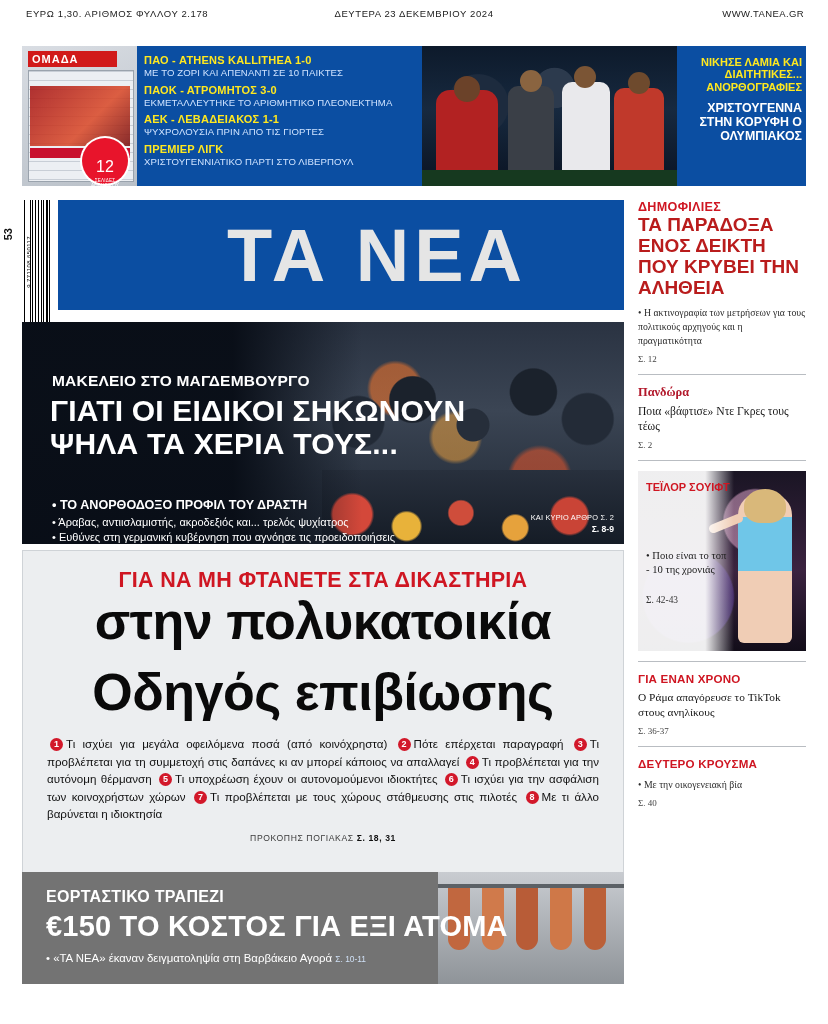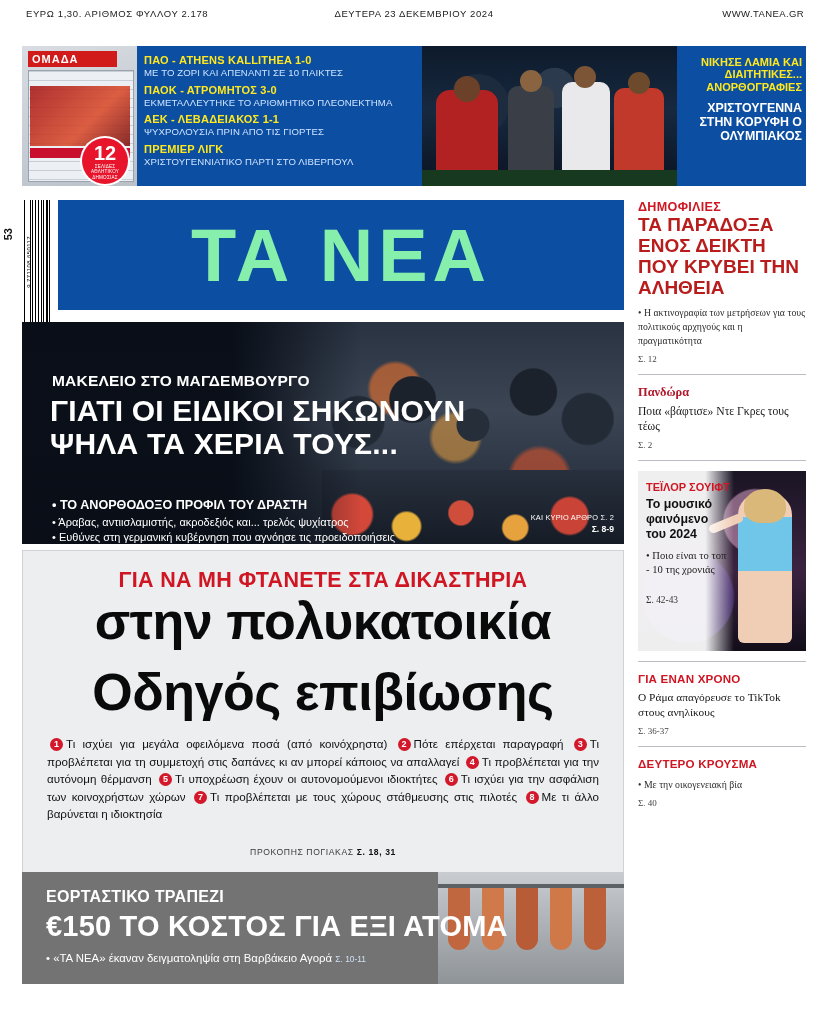--- a/index.html
+++ b/index.html
@@ -50,21 +50,21 @@
     opacity:.88;
   }
   .sb-left .pcap{
     position:absolute;left:8px;top:102px;width:100px;height:10px;
     background:#c8102e;
   }
   .sb-badge{
     position:absolute;left:60px;top:92px;width:46px;height:46px;border-radius:50%;
     background:#e8142b;color:#fff;text-align:center;box-shadow:0 0 0 2px #fff;
   }
-  .sb-badge .num{font-size:20px;font-weight:bold;line-height:20px;padding-top:5px;}
+  .sb-badge .num{font-size:16px;font-weight:normal;line-height:20px;padding-top:19px;}
   .sb-badge .txt{font-size:4.6px;line-height:5.4px;letter-spacing:.2px;padding-top:1px;}
 
   .sb-mid{position:absolute;left:122px;top:8px;width:290px;height:126px;color:#fff;}
   .sb-item{margin-bottom:5.5px;}
   .sb-item .t{font-size:11px;font-weight:bold;color:#ffe81f;letter-spacing:.2px;}
   .sb-item .s{font-size:9.6px;color:#cfe3ff;letter-spacing:.1px;margin-top:1px;}
 
   .sb-photo{
     position:absolute;left:400px;top:0;width:255px;height:140px;
     background:
@@ -102,23 +102,24 @@
     writing-mode:vertical-rl;transform:rotate(180deg);color:#111;
   }
 
   
   .masthead{
     position:absolute;left:58px;top:200px;width:566px;height:110px;
     background:#0b4ea2;
   }
   .masthead .logo{
     position:absolute;left:0;top:0;width:566px;height:110px;
-    color:#86efac;font-size:74px;font-weight:bold;letter-spacing:5px;
+    color:#e5e5e5;font-size:74px;font-weight:bold;letter-spacing:5px;
     display:flex;align-items:center;justify-content:center;
     font-family:"Liberation Sans", sans-serif;
+    padding-left:36px;
   }
 
   
   .lead{
     position:absolute;left:22px;top:322px;width:602px;height:222px;
     background:#0d1624;overflow:hidden;
   }
   .lead .photo{
     position:absolute;right:0;top:0;width:602px;height:222px;
     background:
@@ -179,21 +180,21 @@
   .feature .bullets{
     margin:14px 24px 0 24px;font-size:11.6px;line-height:17.5px;color:#111;
     text-align:justify;
   }
   .bnum{
     display:inline-block;width:13px;height:13px;border-radius:50%;
     background:#d2182a;color:#fff;font-size:9px;font-weight:bold;
     text-align:center;line-height:13px;margin:0 3px;vertical-align:1px;
   }
   .feature .byline{
-    text-align:center;font-size:8.6px;letter-spacing:.6px;color:#3a3a3a;margin-top:24px;
+    text-align:center;font-size:8.6px;letter-spacing:.6px;color:#3a3a3a;margin-top:10px;
   }
   .feature .byline b{color:#111;}
 
   
   .bottombox{
     position:absolute;left:22px;top:872px;width:602px;height:112px;
     background:#737373;overflow:hidden;
   }
   .bottombox .photo{
     position:absolute;right:0;top:0;width:186px;height:112px;
@@ -389,21 +390,20 @@
 
     <div class="divider"></div>
 
     <div class="taylor">
       <div class="bg"></div>
       <div class="fig"></div>
       <div class="hair"></div>
       <div class="arm"></div>
       <div class="panel"></div>
       <div class="k">ΤΕΪΛΟΡ ΣΟΥΙΦΤ</div>
-      <div class="t">Το μουσικό φαινόμενο του 2024</div>
       <div class="b">• Ποιο είναι το τοπ - 10 της χρονιάς</div>
       <div class="p">Σ. 42-43</div>
     </div>
 
     <div class="divider"></div>
 
     <div>
       <div class="smallk">ΓΙΑ ΕΝΑΝ ΧΡΟΝΟ</div>
       <div class="smalltxt">Ο Ράμα απαγόρευσε το TikTok στους ανηλίκους</div>
       <div class="pg">Σ. 36-37</div>

